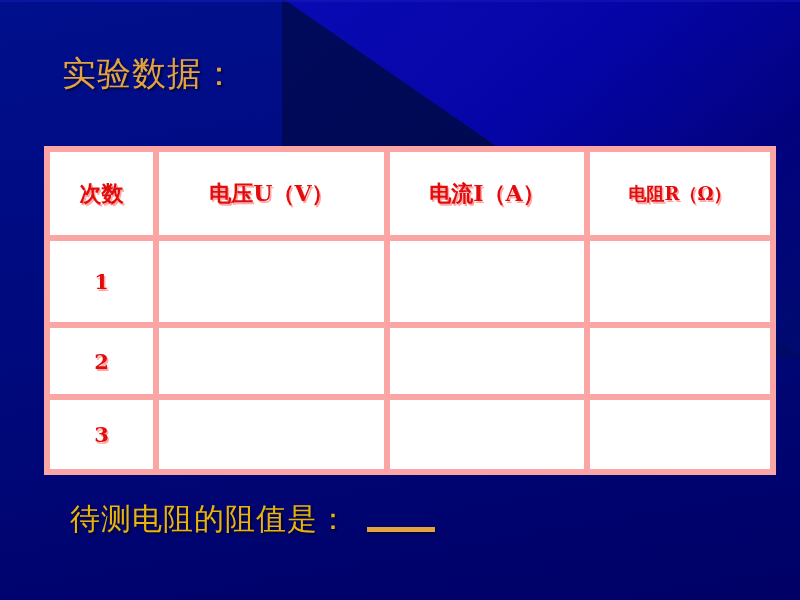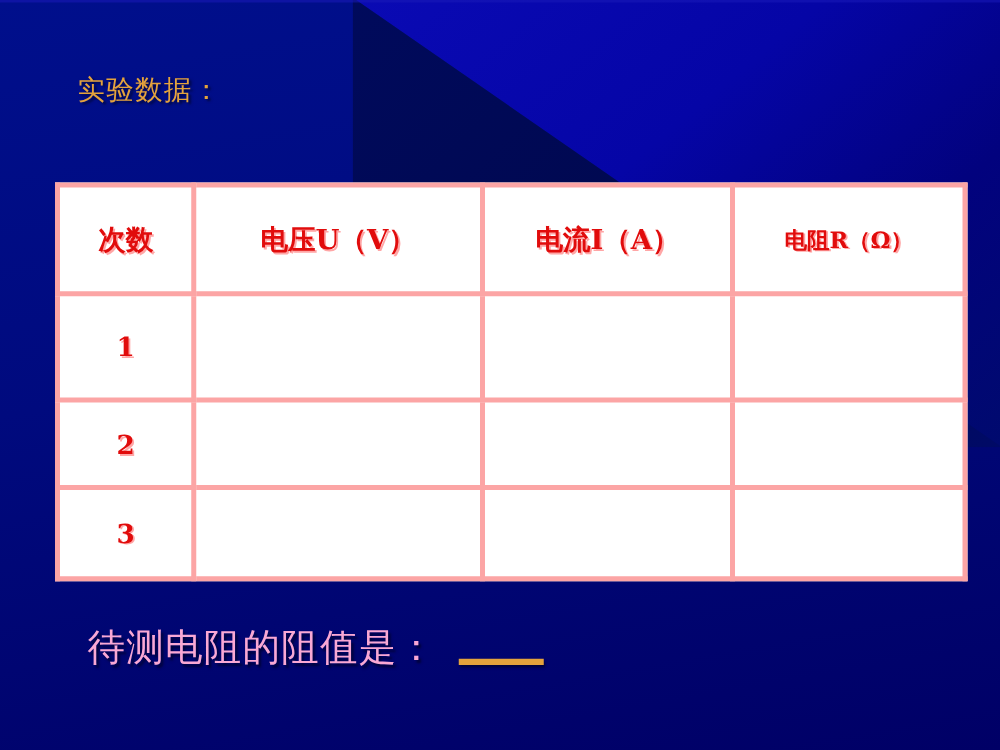--- a/index.html
+++ b/index.html
@@ -53,21 +53,21 @@
     background: #1a1ab8;
     opacity: .55;
   }
 
   
   .title {
     position: absolute;
     left: 62px;
     top: 53px;
     font-family: "DejaVu Sans", sans-serif;
-    font-size: 22px;
+    font-size: 34px;
     line-height: 40px;
     font-weight: 400;
     color: #e4a33c;
     letter-spacing: 1px;
     text-shadow: 2px 2px 2px rgba(0,0,0,.55);
     white-space: nowrap;
   }
 
   
   .table-wrap {
@@ -79,21 +79,21 @@
   }
   table.data {
     width: 726px;
     height: 299px;
     border-collapse: collapse;
     background: #ffffff;
     table-layout: fixed;
   }
   table.data td,
   table.data th {
-    border: 4px solid #fca5a5;
+    border: 6px solid #fca5a5;
     background: #ffffff;
     text-align: center;
     vertical-align: middle;
     padding: 0;
   }
   table.data thead th {
     height: 83px;
   }
   .hdr-text {
     display: block;
@@ -135,21 +135,21 @@
     left: 70px;
     top: 500px;
     display: flex;
     align-items: flex-end;
     white-space: nowrap;
   }
   .footer-text {
     font-family: "DejaVu Sans", sans-serif;
     font-size: 30px;
     line-height: 38px;
-    color: #f9a8d4;
+    color: #eab308;
     letter-spacing: 1px;
     text-shadow: 2px 2px 2px rgba(0,0,0,.5);
   }
   .footer-blank {
     display: inline-block;
     width: 68px;
     height: 0;
     margin-left: 18px;
     margin-bottom: 6px;
     border-bottom: 5px solid #e4a33c;

